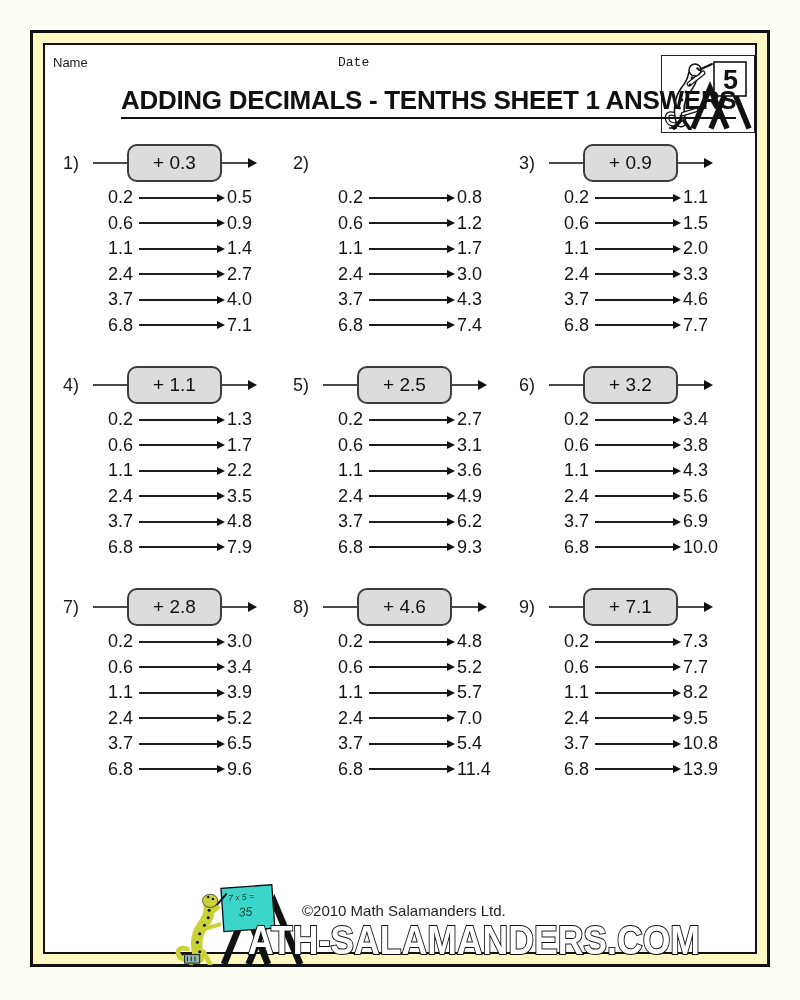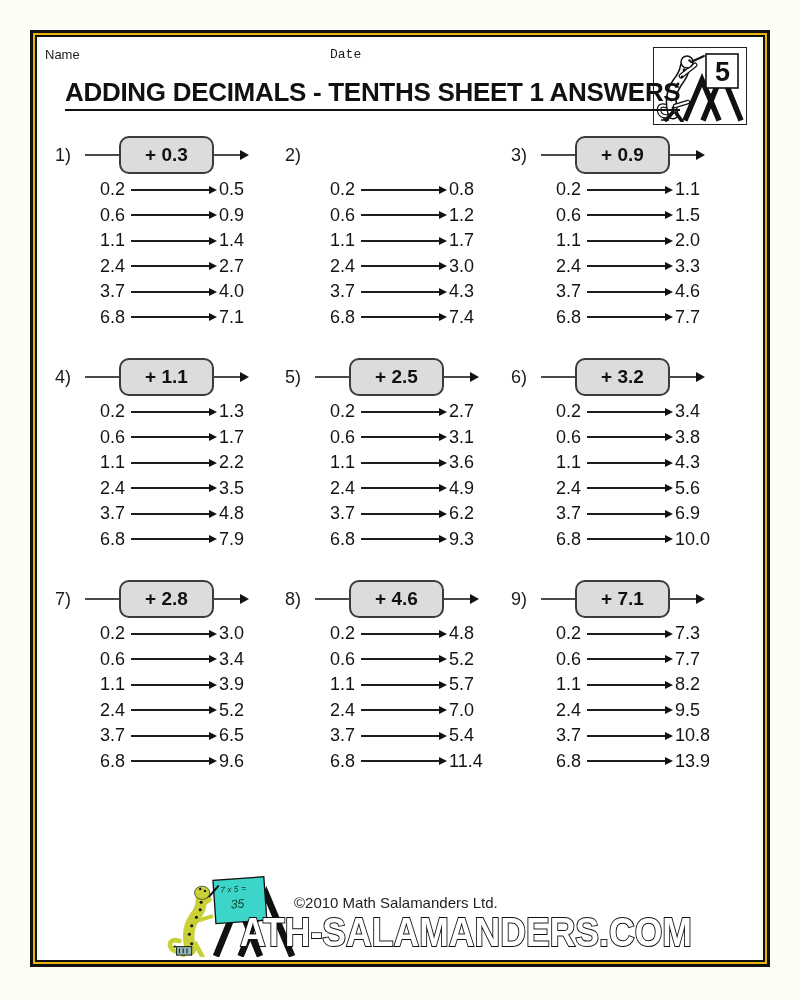--- a/index.html
+++ b/index.html
@@ -9,22 +9,22 @@
     background: #fcfdf5;
     font-family: "Liberation Sans", sans-serif;
     color: #111;
     position: relative;
     overflow: hidden;
   }
   .sheet {
     position: absolute; left: 30px; top: 30px;
     width: 740px; height: 937px;
     border: 3px solid #111;
-    padding: 2px;
-    background: #eab308;
+    padding: 10px;
+    background: #fef9c3;
   }
   .sheet-inner {
     width: 100%; height: 100%;
     border: 2px solid #111;
     position: relative;
     background: #fff;
   }
   .hdr-label { position: absolute; top: 10px; font-size: 13px; color: #1a1a1a; }
   .hdr-name { left: 8px; }
   .hdr-date { left: 293px; font-family: Liberation Mono, monospace; }
@@ -35,41 +35,42 @@
     border: 1.5px solid #222;
     background: #fff;
     display: flex; align-items: center; justify-content: center;
   }
 
   .title-wrap { position: absolute; left: 28px; top: 40px; }
   .page-title {
     font-size: 26px; font-weight: bold; letter-spacing: -0.3px;
     border-bottom: 2.5px solid #111; padding-bottom: 2px;
     white-space: nowrap;
+    margin-left: 48px;
   }
 
   .grid {
     position: absolute; left: 18px; top: 96px;
     display: grid;
     grid-template-columns: 230px 226px 234px;
     grid-auto-rows: 199px;
     row-gap: 23px;
   }
   .problem { position: relative; }
   .prob-head { display: flex; align-items: center; height: 44px; }
   .prob-num { width: 30px; font-size: 18px; color: #1a1a1a; }
   .machine { display: flex; align-items: center; }
   .m-line-in { width: 34px; height: 0; border-top: 2px solid #4a4a4a; }
   .rule-box {
     width: 95px; height: 38px;
     background: #dcdcdc;
     border: 2px solid #3c3c3c;
     border-radius: 10px;
     display: flex; align-items: center; justify-content: center;
-    font-size: 19px; font-weight: 700; color: #111;
+    font-size: 19px; font-weight: 400; color: #111;
   }
   .m-line-out { width: 26px; height: 0; border-top: 2px solid #4a4a4a; position: relative; }
   .m-line-out::after {
     content: ""; position: absolute; right: -9px; top: -6px;
     border-left: 9px solid #111;
     border-top: 5px solid transparent;
     border-bottom: 5px solid transparent;
   }
   .rows { margin-left: 28px; }
   .prob-row { display: flex; align-items: center; height: 25.5px; }

